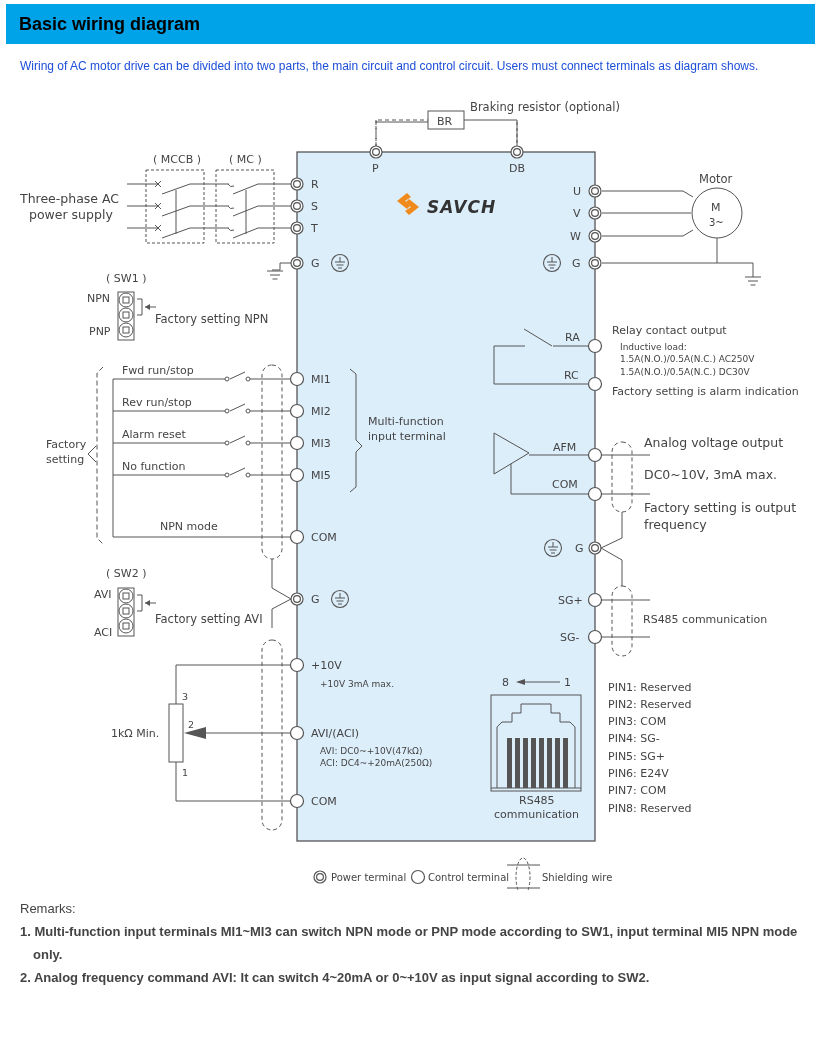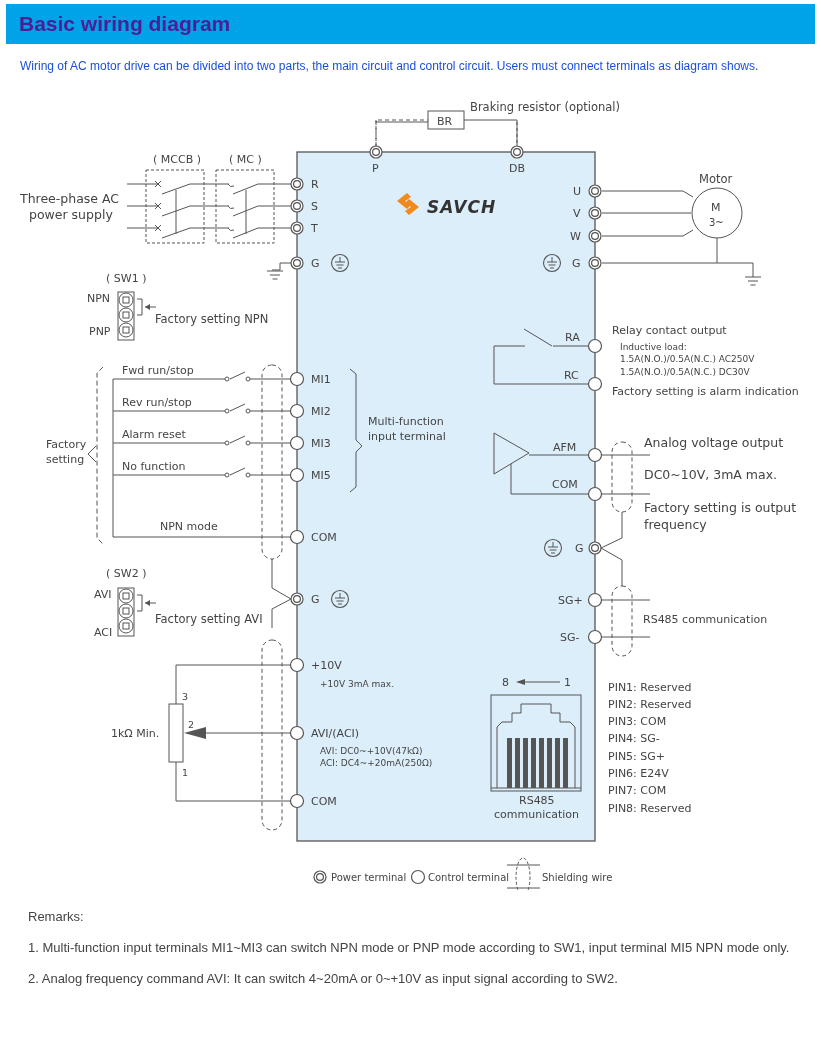--- a/index.html
+++ b/index.html
@@ -1,29 +1,29 @@
 <!DOCTYPE html>
 <html><head>
 <meta charset="utf-8">
 <style>
   html, body { margin:0; padding:0; background:#ffffff; }
   body { width:821px; height:1051px; position:relative; overflow:hidden;
          font-family:"DejaVu Sans", sans-serif; color:#333; }
   .header { position:absolute; left:6px; top:4px; width:809px; height:40px;
             background:#00a3e8; }
-  .header h1 { margin:0; padding:0 0 0 13px; line-height:40px; font-size:21px;
-               font-weight:bold; color:#4c1d95; font-family:"Liberation Sans", sans-serif; }
+  .header h1 { margin:0; padding:0 0 0 13px; line-height:40px; font-size:18px;
+               font-weight:bold; color:#000000; font-family:"Liberation Sans", sans-serif; }
   .intro { position:absolute; left:20px; top:59px; font-size:12px; color:#1d4ed8;
            font-family:"Liberation Sans", sans-serif; white-space:nowrap; }
   svg#diagram { position:absolute; left:0; top:0; }
   svg text { font-family:"DejaVu Sans", sans-serif; fill:#444; }
   .remarks { position:absolute; left:20px; top:897px; width:790px; font-size:13px;
              color:#444; font-family:"Liberation Sans", sans-serif; line-height:23px; }
-  .remarks p { margin:8px; }
-  .remarks .item { padding-left:13px; text-indent:-13px; }
+  .remarks p { margin:0; }
+  .remarks .item { padding-left:13px; text-indent:-13px;font-weight:bold; }
 </style>
 </head>
 <body>
 
 <div class="header">
   <h1>Basic wiring diagram</h1>
 </div>
 <div class="intro">Wiring of AC motor drive can be divided into two parts, the main circuit and control circuit. Users must connect terminals as diagram shows.</div>
 
 <svg id="diagram" width="821" height="890" viewBox="0 0 821 890" xmlns="http://www.w3.org/2000/svg">

